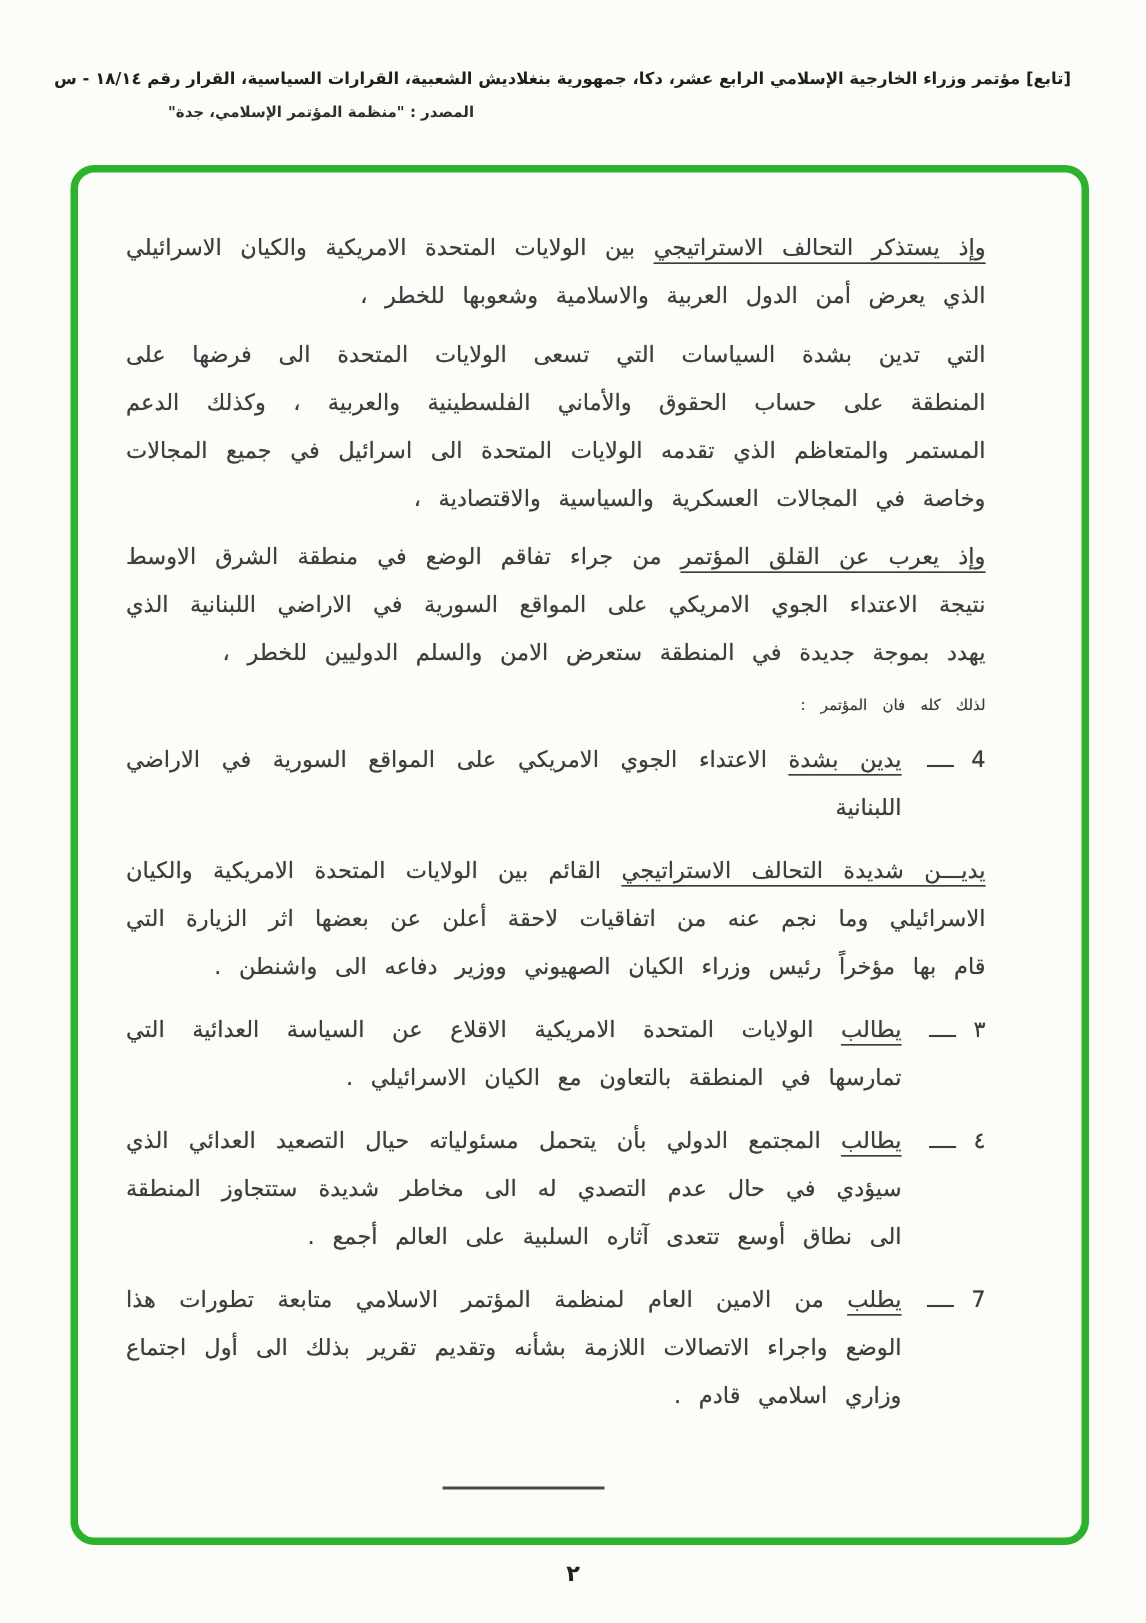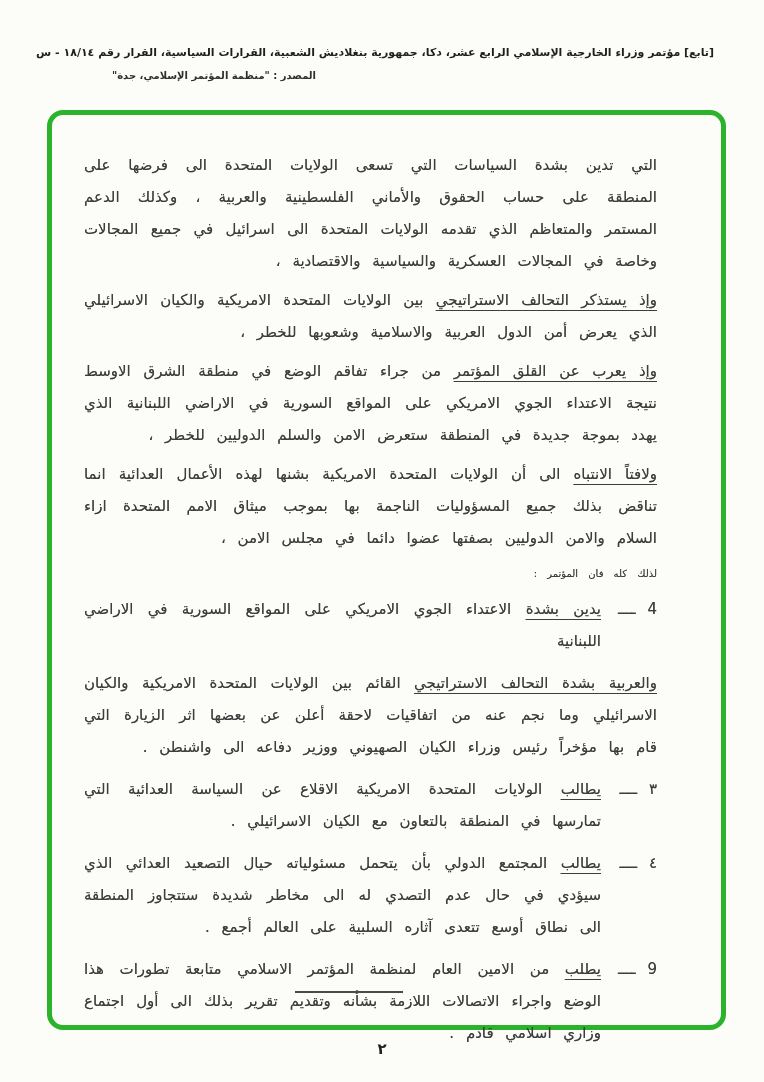--- a/index.html
+++ b/index.html
@@ -96,44 +96,43 @@
 </head>
 <body>
 
 <div class="header-line1">[تابع] مؤتمر وزراء الخارجية الإسلامي الرابع عشر، دكا، جمهورية بنغلاديش الشعبية، القرارات السياسية، القرار رقم ١٨/١٤ - س</div>
 
 <div class="source-line">المصدر : "منظمة المؤتمر الإسلامي، جدة"</div>
 
 <div class="doc-frame" style="border-color: rgb(44, 179, 44);">
   <div class="doc-content">
     <div id="paragraphs">
+        <div class="para"><span class="lead">وإذ يستذكر التحالف الاستراتيجي</span> بين الولايات المتحدة الامريكية والكيان الاسرائيلي الذي يعرض أمن الدول العربية والاسلامية وشعوبها للخطر ،</div>
         <div class="para">التي تدين بشدة السياسات التي تسعى الولايات المتحدة الى فرضها على المنطقة على حساب الحقوق والأماني الفلسطينية والعربية ، وكذلك الدعم المستمر والمتعاظم الذي تقدمه الولايات المتحدة الى اسرائيل في جميع المجالات وخاصة في المجالات العسكرية والسياسية والاقتصادية ،</div>
-        <div class="para"><span class="lead">وإذ يستذكر التحالف الاستراتيجي</span> بين الولايات المتحدة الامريكية والكيان الاسرائيلي الذي يعرض أمن الدول العربية والاسلامية وشعوبها للخطر ،</div>
         <div class="para"><span class="lead">وإذ يعرب عن القلق المؤتمر</span> من جراء تفاقم الوضع في منطقة الشرق الاوسط نتيجة الاعتداء الجوي الامريكي على المواقع السورية في الاراضي اللبنانية الذي يهدد بموجة جديدة في المنطقة ستعرض الامن والسلم الدوليين للخطر ،</div>
-        <div class="para"><span class="lead">ولافتاً الانتباه</span> الى أن الولايات المتحدة الامريكية بشنها لهذه الأعمال العدائية انما تناقض بذلك جميع المسؤوليات الناجمة بها بموجب ميثاق الامم المتحدة ازاء السلام والامن الدوليين بصفتها عضوا دائما في مجلس الامن ،</div>
       </div>
     <div class="intro">لذلك كله فان المؤتمر :</div>
     <div id="resolutions">
         <div class="res-item">
           <div class="res-num">4 ــــ</div>
           <div class="res-text"><span class="lead">يدين بشدة</span> الاعتداء الجوي الامريكي على المواقع السورية في الاراضي اللبنانية</div>
         </div>
         <div class="res-item">
-          <div class="res-text"><span class="lead">والعربية بشدة التحالف الاستراتيجي</span> القائم بين الولايات المتحدة الامريكية والكيان الاسرائيلي وما نجم عنه من اتفاقيات لاحقة أعلن عن بعضها اثر الزيارة التي قام بها مؤخراً رئيس وزراء الكيان الصهيوني ووزير دفاعه الى واشنطن .</div>
+          <div class="res-text"><span class="lead">يديـــن شديدة التحالف الاستراتيجي</span> القائم بين الولايات المتحدة الامريكية والكيان الاسرائيلي وما نجم عنه من اتفاقيات لاحقة أعلن عن بعضها اثر الزيارة التي قام بها مؤخراً رئيس وزراء الكيان الصهيوني ووزير دفاعه الى واشنطن .</div>
         </div>
         <div class="res-item">
           <div class="res-num">٣ ــــ</div>
           <div class="res-text"><span class="lead">يطالب</span> الولايات المتحدة الامريكية الاقلاع عن السياسة العدائية التي تمارسها في المنطقة بالتعاون مع الكيان الاسرائيلي .</div>
         </div>
         <div class="res-item">
           <div class="res-num">٤ ــــ</div>
           <div class="res-text"><span class="lead">يطالب</span> المجتمع الدولي بأن يتحمل مسئولياته حيال التصعيد العدائي الذي سيؤدي في حال عدم التصدي له الى مخاطر شديدة ستتجاوز المنطقة الى نطاق أوسع تتعدى آثاره السلبية على العالم أجمع .</div>
         </div>
         <div class="res-item">
-          <div class="res-num">9 ــــ</div>
+          <div class="res-num">7 ــــ</div>
           <div class="res-text"><span class="lead">يطلب</span> من الامين العام لمنظمة المؤتمر الاسلامي متابعة تطورات هذا الوضع واجراء الاتصالات اللازمة بشأنه وتقديم تقرير بذلك الى أول اجتماع وزاري اسلامي قادم .</div>
         </div>
       </div>
   </div>
   <div class="footer-divider"></div>
 </div>
 
 <div class="page-number">٢</div>
 
 </body></html>

